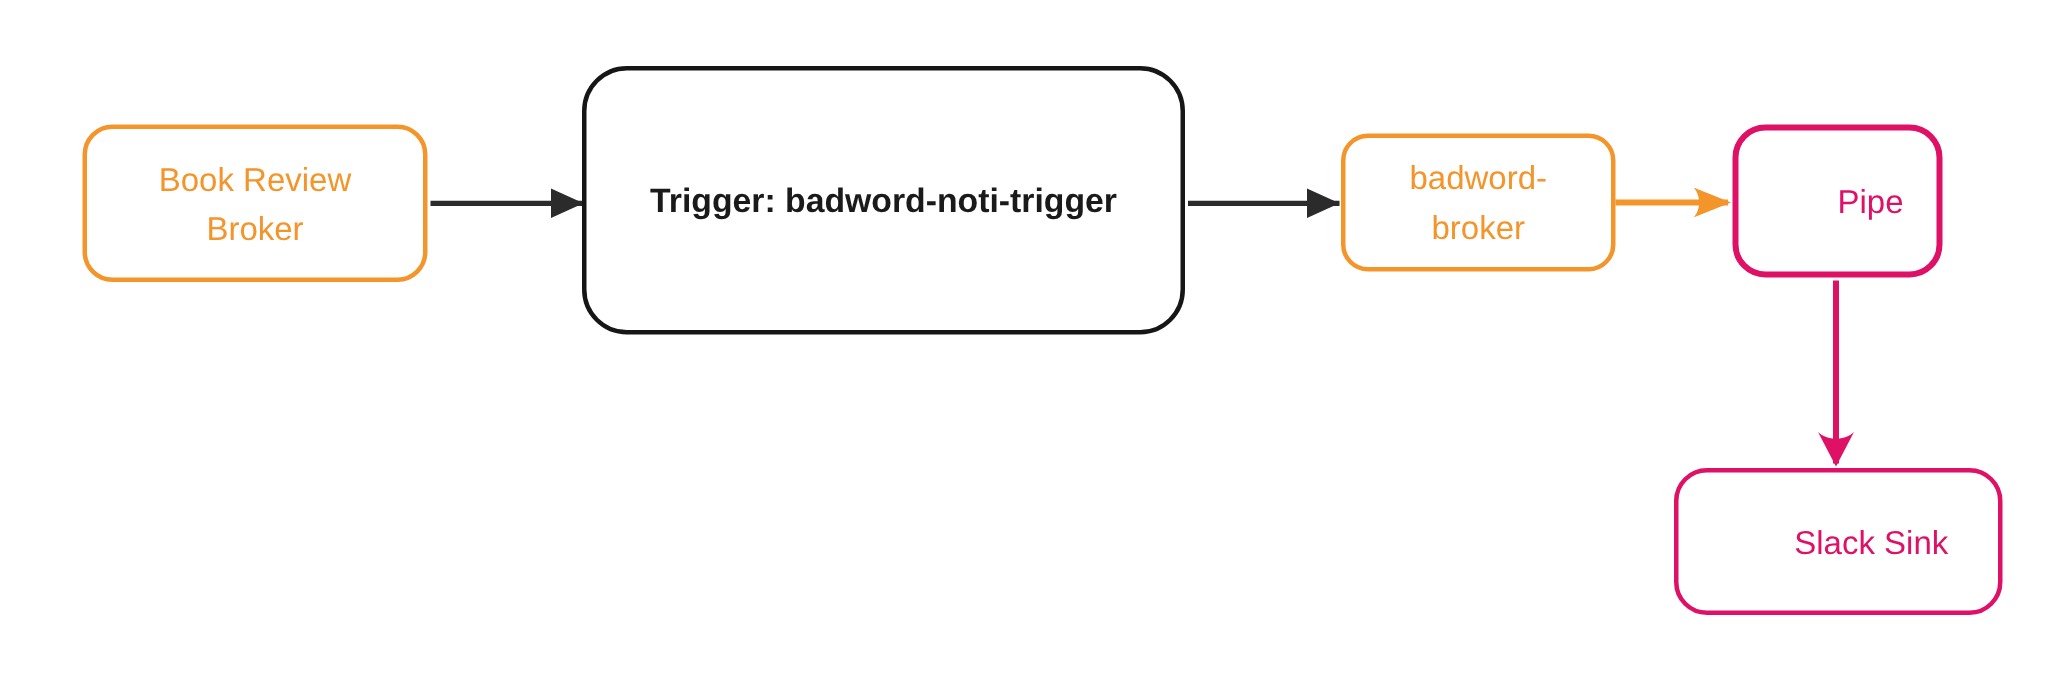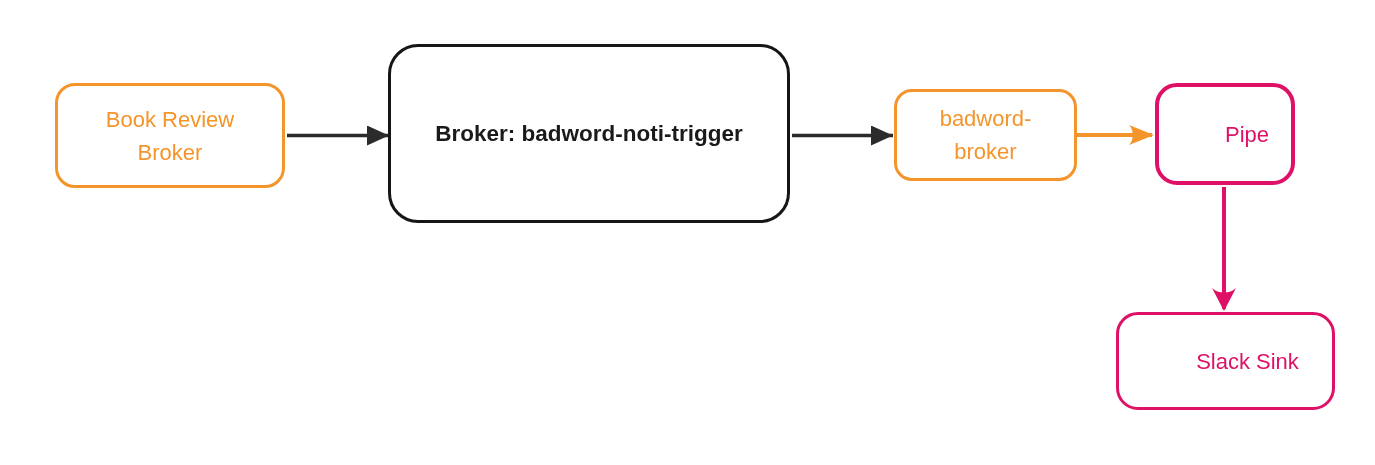--- a/index.html
+++ b/index.html
@@ -116,21 +116,21 @@
     <line x1="1077" y1="135" x2="1152" y2="135" stroke-width="4" class="stroke-orange" marker-end="url(#head-orange)"></line>
 
     <line x1="1224" y1="187" x2="1224" y2="309" stroke-width="4" class="stroke-pink" marker-end="url(#head-pink)"></line>
   </svg>
 
   <div class="node node--orange" id="node-book-review-broker">
     <span class="label">Book Review Broker</span>
   </div>
 
   <div class="node node--black" id="node-trigger">
-    <div class="tline"><span class="b">Broker: badword-noti-trigger</span><span></span></div>
+    <div class="tline"><span class="b">Trigger: badword-noti-trigger</span><span></span></div>
   </div>
 
   <div class="node node--orange" id="node-badword-broker">
     <span class="label">badword-broker</span>
   </div>
 
   <div class="node node--pink" id="node-pipe">
     <span class="label">Pipe</span>
   </div>
 

